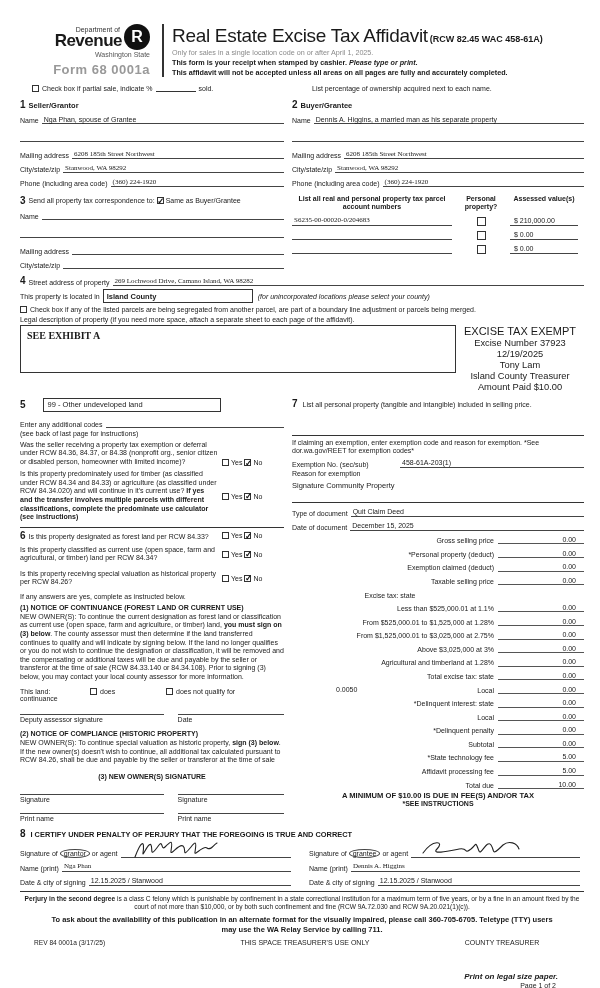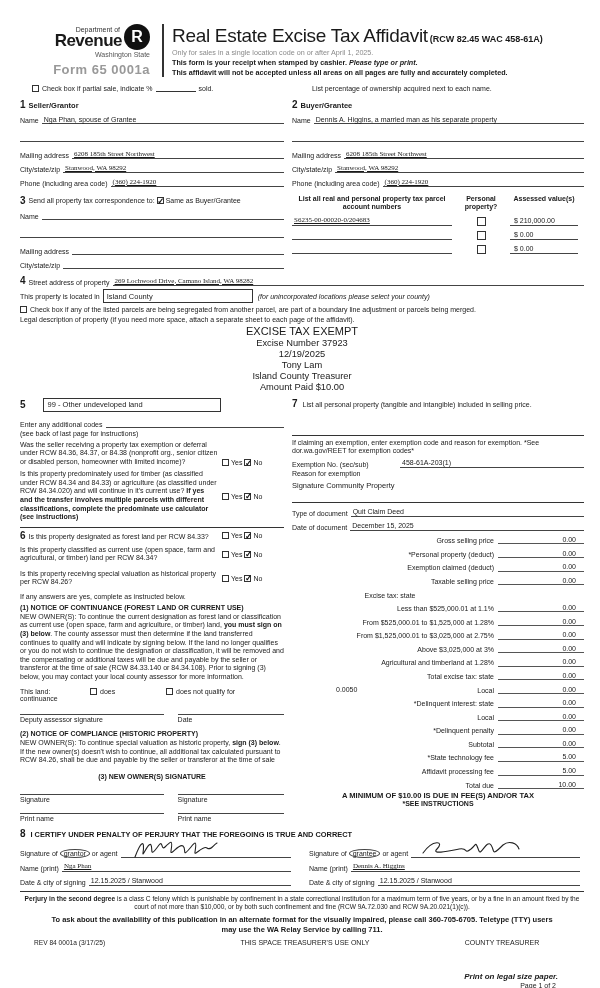--- a/index.html
+++ b/index.html
@@ -3,21 +3,21 @@
 <meta charset="utf-8">
 <style>
   * { margin:0; padding:0; box-sizing:border-box; }
   html,body { background:#fff; }
   body {
     width:600px; height:988px; overflow:hidden;
     font-family:"Liberation Sans", sans-serif;
     font-size:7px; color:#1a1a1a; position:relative;
   }
   .page { padding:24px 16px 0 20px; }
-  .serif { font-family:"Liberation Serif", serif;text-decoration:underline; }
+  .serif { font-family:"Liberation Serif", serif; }
   .b { font-weight:bold; }
   .i { font-style:italic; }
 
   
   .hdr { display:flex; align-items:flex-start; margin-bottom:8px; }
   .logo-block { width:138px; padding-right:8px; text-align:right; flex:none; }
   .logo-row { display:flex; justify-content:flex-end; align-items:center; }
   .logo-text {}
   .dept1 { font-size:7px; color:#333; margin-right:2px; }
   .dept2 { font-size:17px; font-weight:bold; letter-spacing:-0.5px; line-height:0.9; }
@@ -60,21 +60,21 @@
   .ptable-head .c2 { width:58px; }
   .ptable-head .c3 { width:68px; }
   .prow { display:flex; align-items:flex-end; margin-top:5px; }
   .prow .pnum { width:160px; border-bottom:1px solid #444; padding:0 2px 0.5px 2px; min-height:8px; }
   .prow .pcb { width:58px; text-align:center; }
   .prow .pval { width:68px; border-bottom:1px solid #444; padding:0 2px 0.5px 4px; text-align:left; }
 
   
   .sec4 { margin-top:6px; }
   .county-row { display:flex; align-items:center; margin-top:3px; }
-  .county-box { border:1px solid #333; width:150px; padding:1.5px 3px; font-size:7.5px; margin-left:3px; }
+  .county-box { border:1px solid #333; width:150px; padding:1.5px 3px; font-size:7.5px; margin-left:3px;font-weight:bold; }
   .seg-row { display:flex; align-items:center; margin-top:3px; }
 
   
   .legal-wrap { display:flex; margin-top:2px; }
   .legal-box { width:436px; height:48px; border:1px solid #333; padding:4px 6px; flex:none; }
   .legal-text { font-family:"Liberation Serif", serif; font-weight:bold; font-size:10px; }
   .stamp { flex:1; text-align:center; line-height:1.18; padding-top:0; }
   .stamp .s1 { font-size:11px; }
   .stamp .sx { font-size:9.3px; }
 
@@ -132,21 +132,21 @@
   <div class="hdr">
     <div class="logo-block">
       <div class="logo-row">
         <div class="logo-text">
           <div class="dept1">Department of</div>
           <div class="dept2">Revenue</div>
         </div>
         <div class="logo-mark">R</div>
       </div>
       <div class="dept3">Washington State</div>
-      <div class="formnum">Form 65 0001a</div>
+      <div class="formnum">Form 68 0001a</div>
     </div>
     <div class="hdr-divider"></div>
     <div class="title-block">
       <div class="title-line">
         <span class="main-title">Real Estate Excise Tax Affidavit</span>
         <span class="title-rcw">(RCW 82.45 WAC 458-61A)</span>
       </div>
       <div class="sub1">Only for sales in a single location code on or after April 1, 2025.</div>
       <div class="sub2">
         <span>This form is your receipt when stamped by cashier.</span>
@@ -271,20 +271,23 @@
       <span>This property is located in</span>
       <span class="county-box">Island County</span>
       <span class="i" style="margin-left:5px;">(for unincorporated locations please select your county)</span>
     </div>
     <div class="seg-row">
       <span class="cb"></span>
       <span style="margin-left:3px;">Check box if any of the listed parcels are being segregated from another parcel, are part of a boundary line adjustment or parcels being merged.</span>
     </div>
     <div style="margin-top:3px;">Legal description of property (if you need more space, attach a separate sheet to each page of the affidavit).</div>
     <div class="legal-wrap">
+      <div class="legal-box">
+        <span class="legal-text">SEE EXHIBIT A</span>
+      </div>
       <div class="stamp">
         <div class="s1">EXCISE TAX EXEMPT</div>
         <div class="sx">Excise Number 37923</div>
         <div class="sx">12/19/2025</div>
         <div class="sx">Tony Lam</div>
         <div class="sx">Island County Treasurer</div>
         <div class="sx">Amount Paid $10.00</div>
       </div>
     </div>
   </div>

